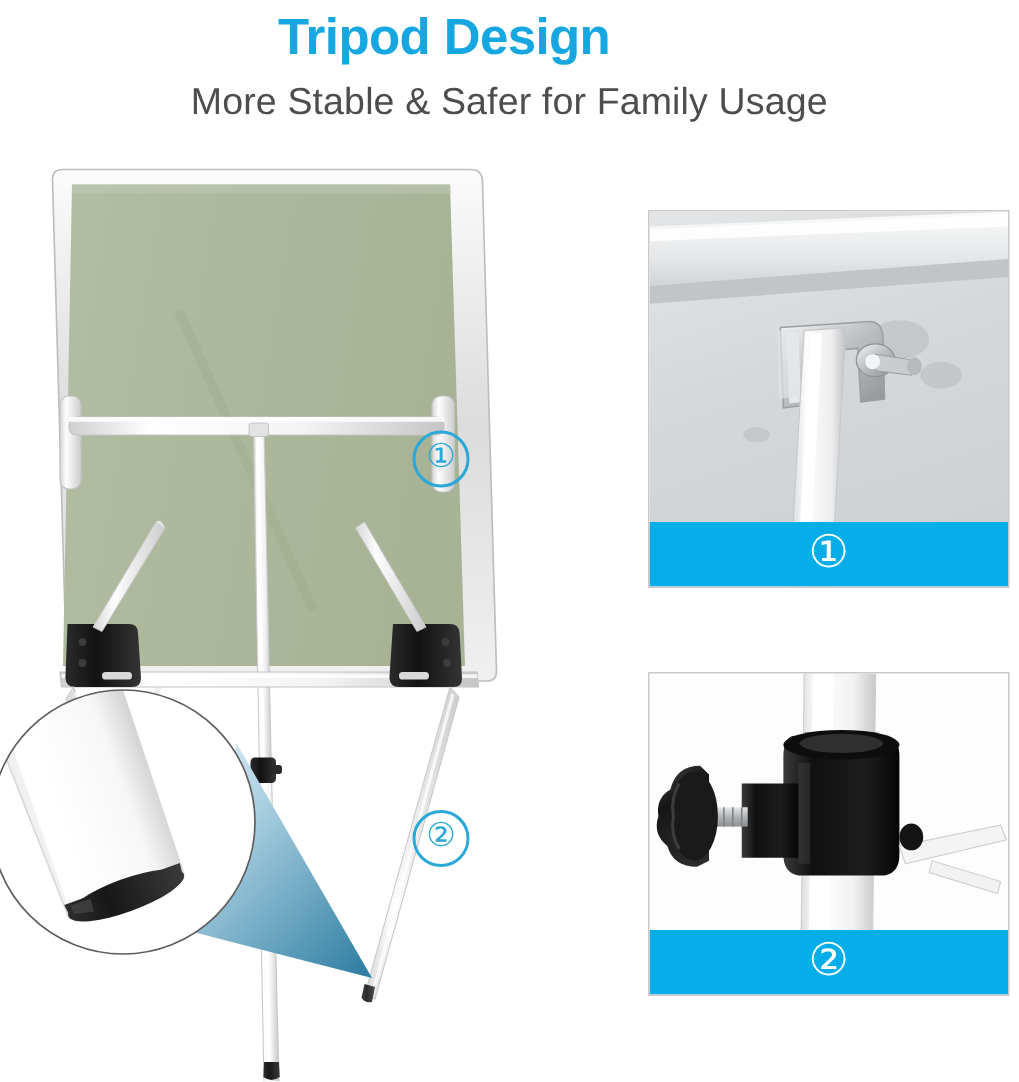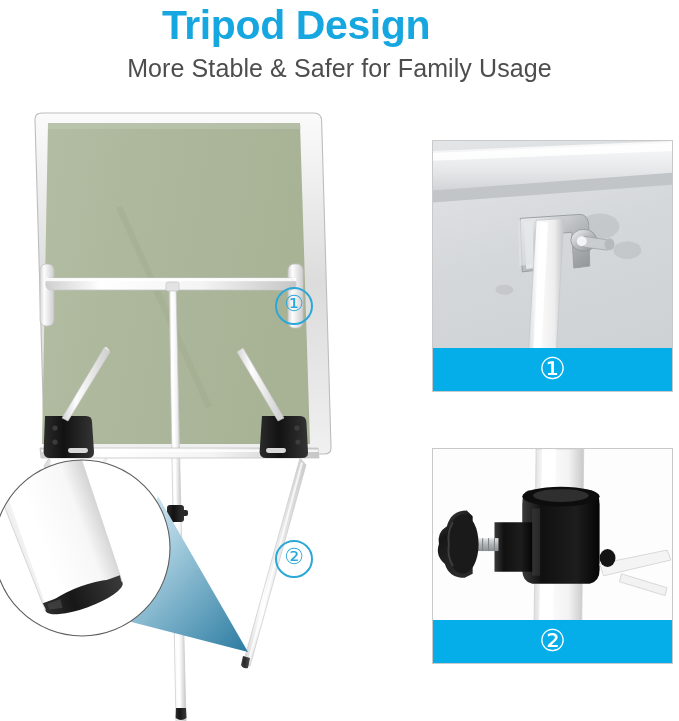--- a/index.html
+++ b/index.html
@@ -22,21 +22,21 @@
     left: 0;
     top: 0;
     width: 679px;
     height: 96px;
     text-align: center;
   }
   #title {
     position: absolute;
     left: 0; top: 4px;
     width: 592px;
-    font-size: 41px;
+    font-size: 34px;
     font-weight: bold;
     letter-spacing: -0.4px;
     color: #17A7E0;
     line-height: 42px;
   }
   #subtitle {
     position: absolute;
     left: 0; top: 52px;
     width: 679px;
     font-size: 25px;

